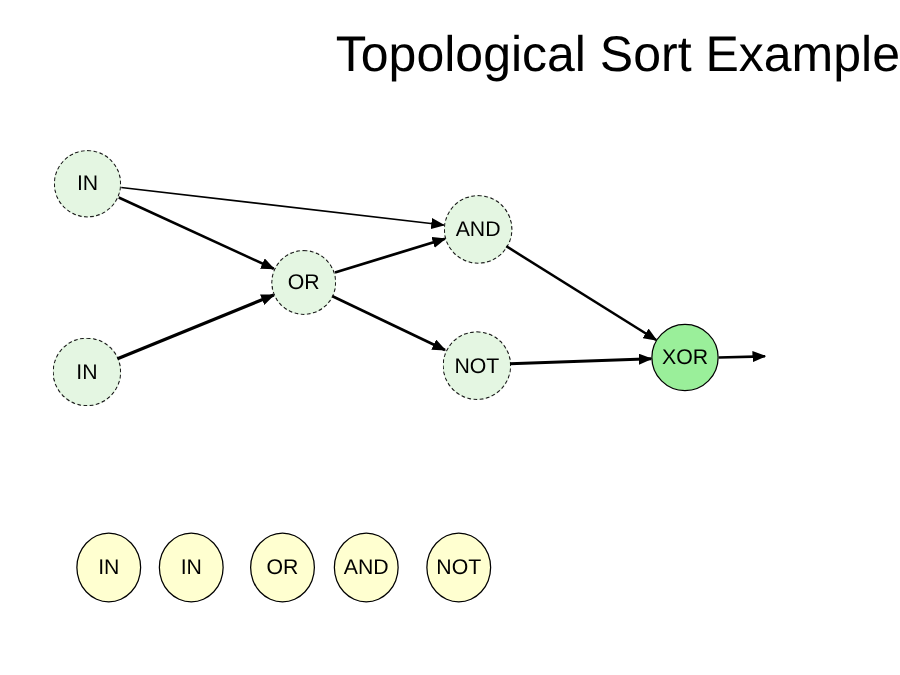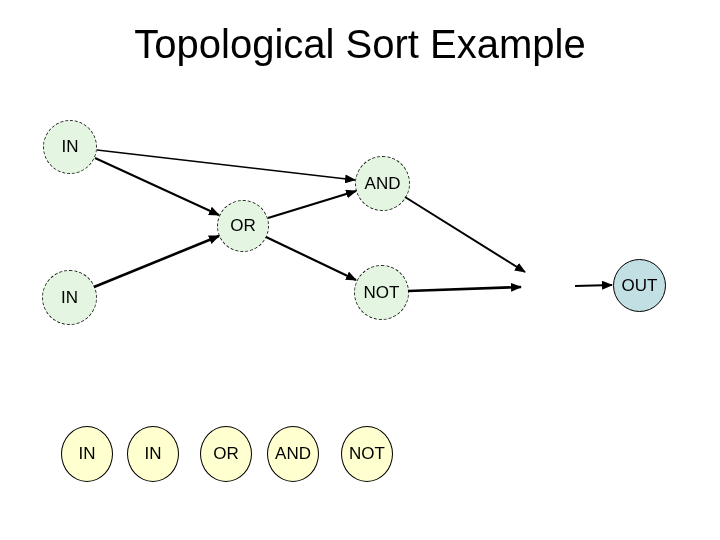--- a/index.html
+++ b/index.html
@@ -4,21 +4,21 @@
 <style>
   html, body { margin:0; padding:0; }
   body {
     width:720px; height:540px; background:#ffffff;
     font-family:"Liberation Sans", sans-serif;
   }
   .slide { position:relative; width:720px; height:540px; background:#ffffff; overflow:hidden; }
 
   .title {
     position:absolute; top:22px; left:0; width:720px;
-    text-align:center; font-size:40px; line-height:1.1; color:#000000;
+    text-align:right; font-size:40px; line-height:1.1; color:#000000;
     letter-spacing:0px; white-space:nowrap;
   }
 
   .node {
     position:absolute; border-radius:50%; box-sizing:border-box;
     display:flex; align-items:center; justify-content:center;
     font-size:17px; color:#000000; z-index:2;
   }
   .node-dashed { border:1px dashed #1f1f1f; background:#e4f6e2; }
   .node-solid  { border:1px solid  #000000; }
@@ -69,22 +69,22 @@
   </div>
   <div class="node node-dashed" id="node-or">
     <span>OR</span>
   </div>
   <div class="node node-dashed" id="node-not">
     <span>NOT</span>
   </div>
   <div class="node node-dashed" id="node-in-bottom">
     <span>IN</span>
   </div>
-  <div class="node node-solid fill-out" id="node-out">
-    <span>OUT</span>
+  <div class="node node-solid fill-xor" id="node-xor">
+    <span>XOR</span>
   </div>
 
   <svg class="edges" viewBox="0 0 720 540" xmlns="http://www.w3.org/2000/svg">
     <defs>
       <marker id="arrow" markerUnits="userSpaceOnUse" markerWidth="11" markerHeight="9" refX="10" refY="4.5" orient="auto">
         <path d="M0,0 L11,4.5 L0,9 Z" fill="#000000"></path>
       </marker>
     </defs>
     <line x1="97" y1="150" x2="355" y2="180" stroke="#000000" stroke-width="1.4" marker-end="url(#arrow)"></line>
     <line x1="95" y1="158" x2="219" y2="215" stroke="#000000" stroke-width="2" marker-end="url(#arrow)"></line>

